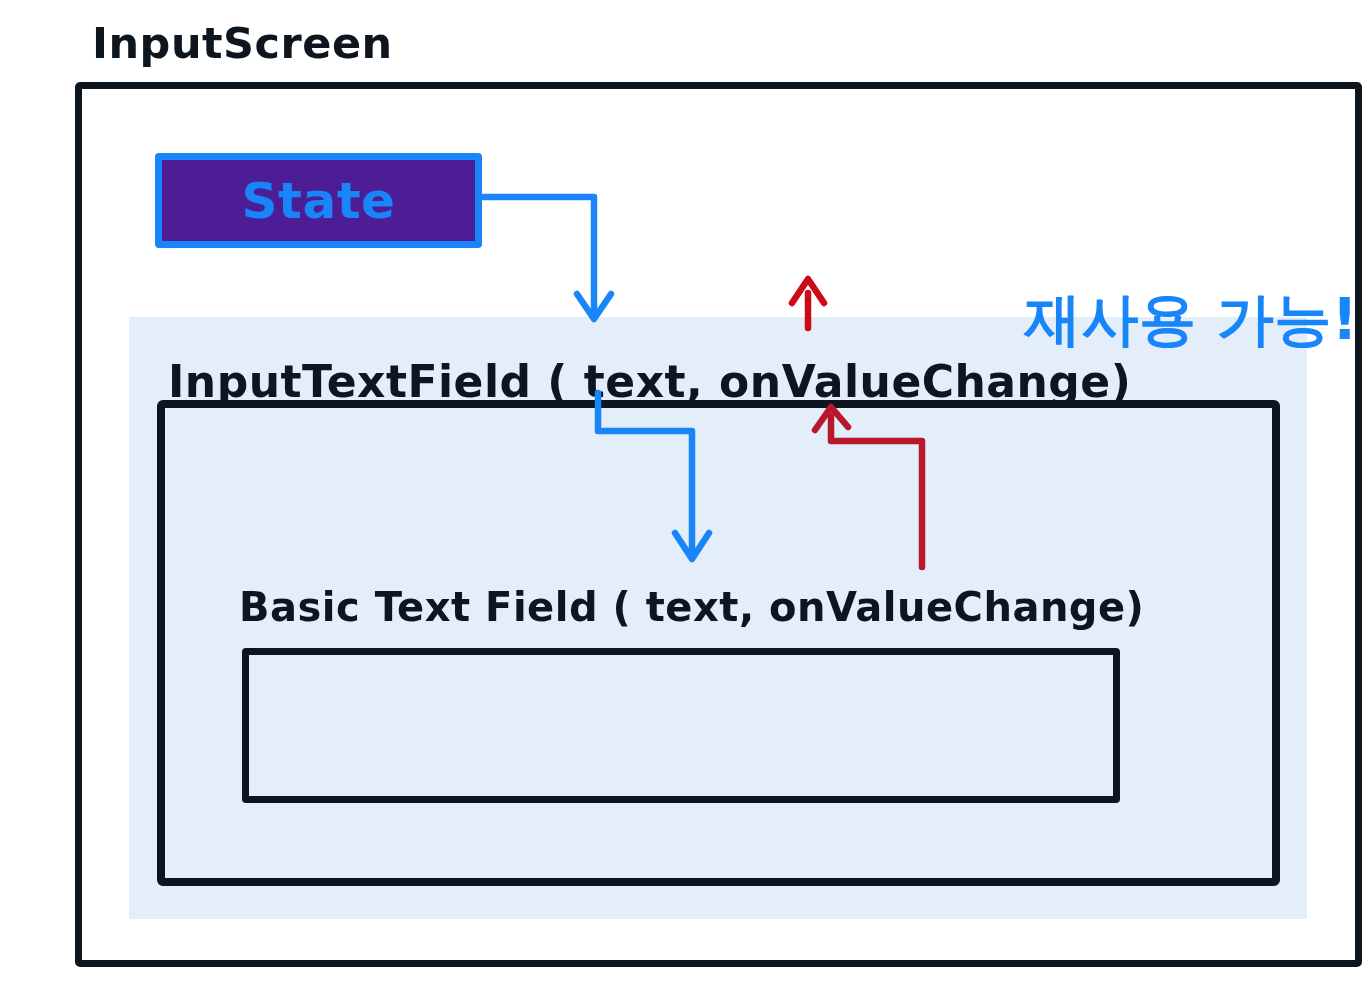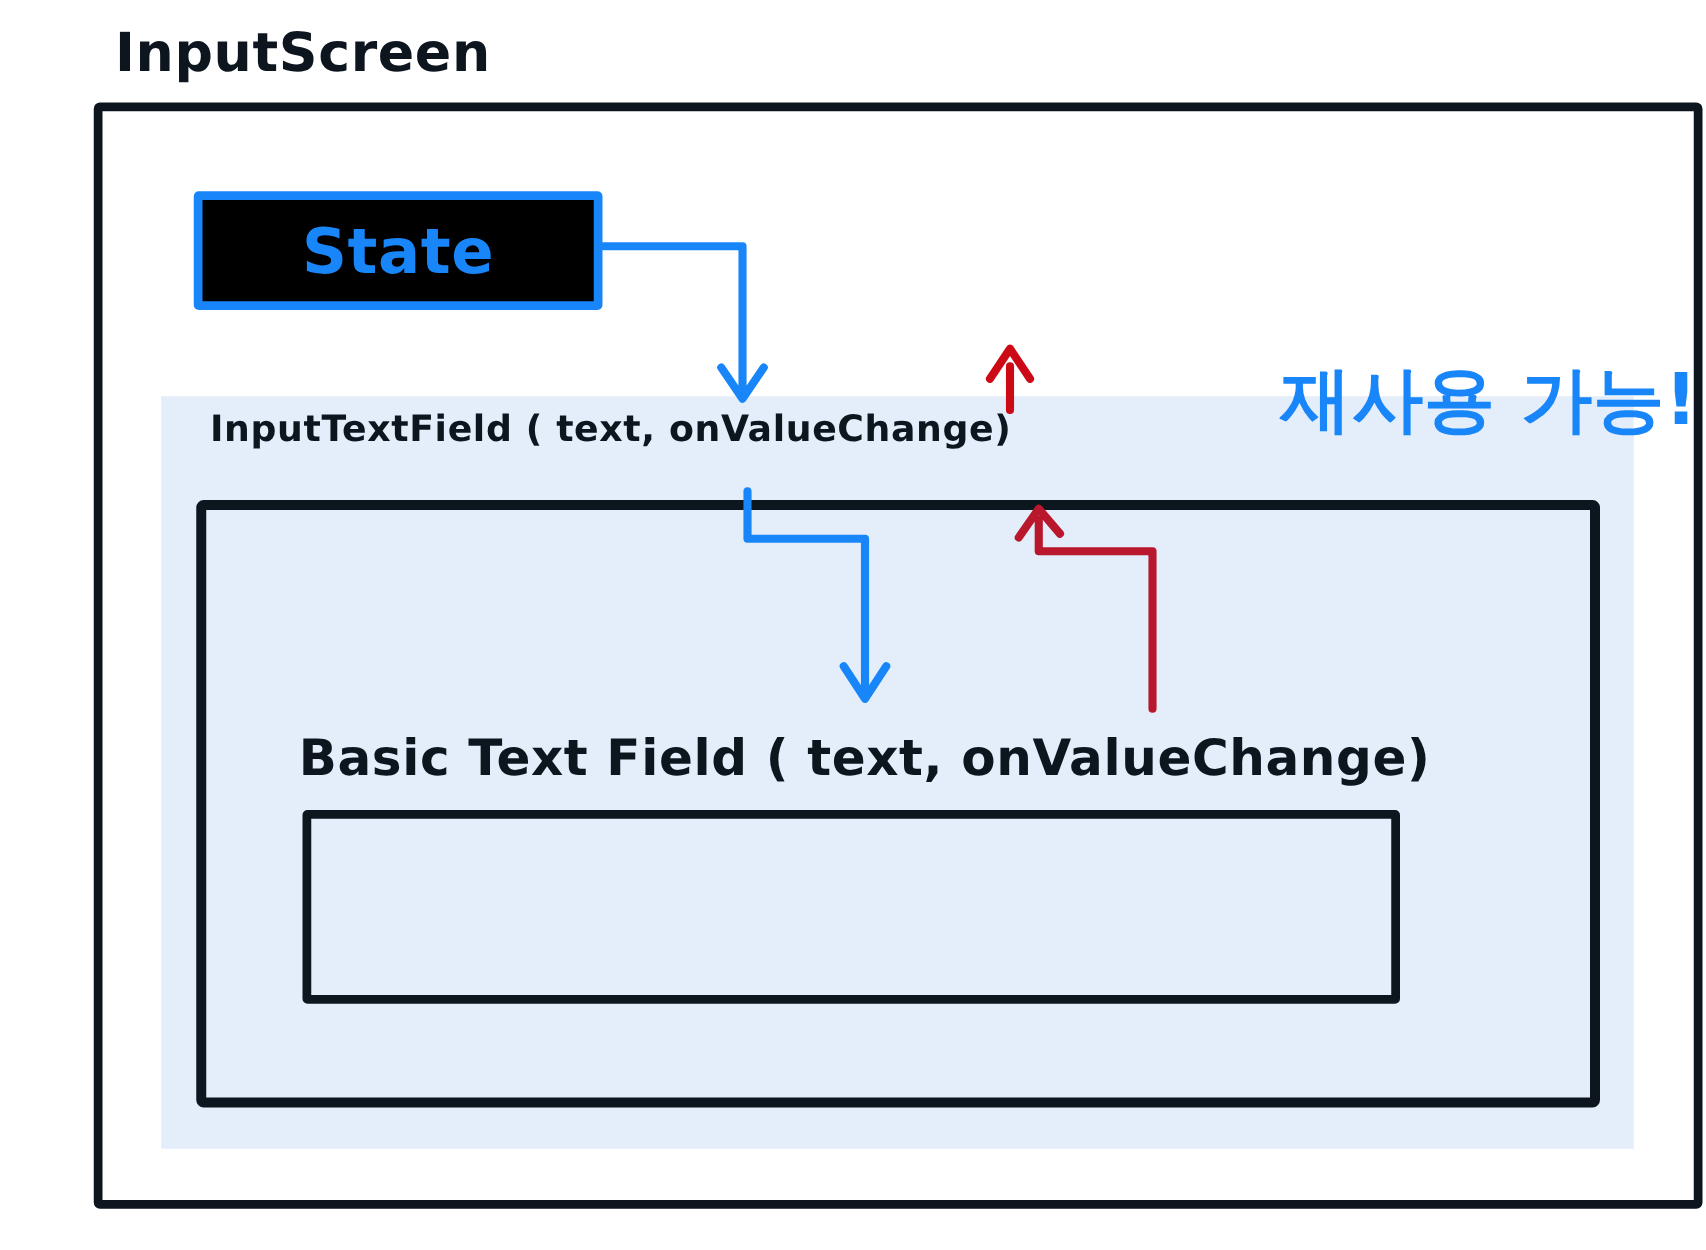--- a/index.html
+++ b/index.html
@@ -47,42 +47,42 @@
     background: transparent;
   }
   .state-box {
     position: absolute;
     left: 113px;
     top: 153px;
     width: 327px;
     height: 95px;
     border: 7px solid var(--blue);
     border-radius: 4px;
-    background: #000000;
+    background: #4c1d95;
     display: flex;
     align-items: center;
     justify-content: center;
   }
   .state-label {
     font-size: 50px;
     color: var(--blue);
   }
   .shade-region {
     position: absolute;
     left: 87px;
     top: 317px;
     width: 1178px;
     height: 602px;
     background: var(--shade);
   }
   .input-field-label {
     position: absolute;
     left: 126px;
-    top: 326px;
-    font-size: 29px;
+    top: 356px;
+    font-size: 44px;
     color: var(--ink);
   }
   .mid-box {
     position: absolute;
     left: 115px;
     top: 400px;
     width: 1123px;
     height: 486px;
     border: 8px solid var(--ink);
     border-radius: 6px;

